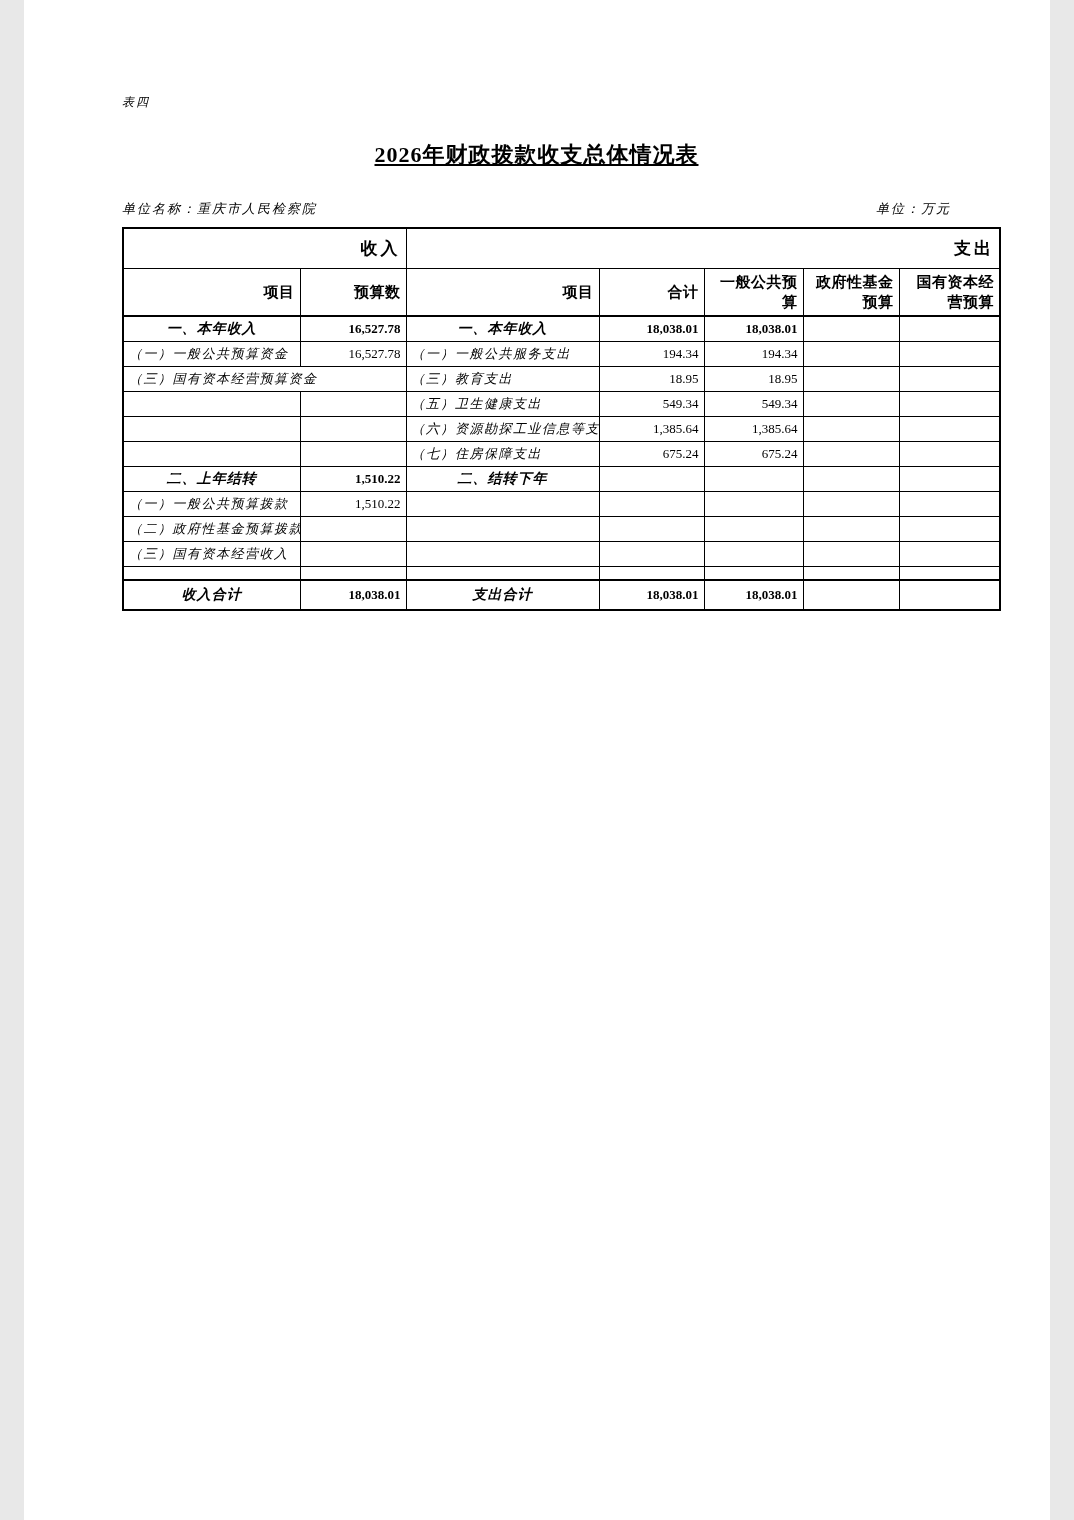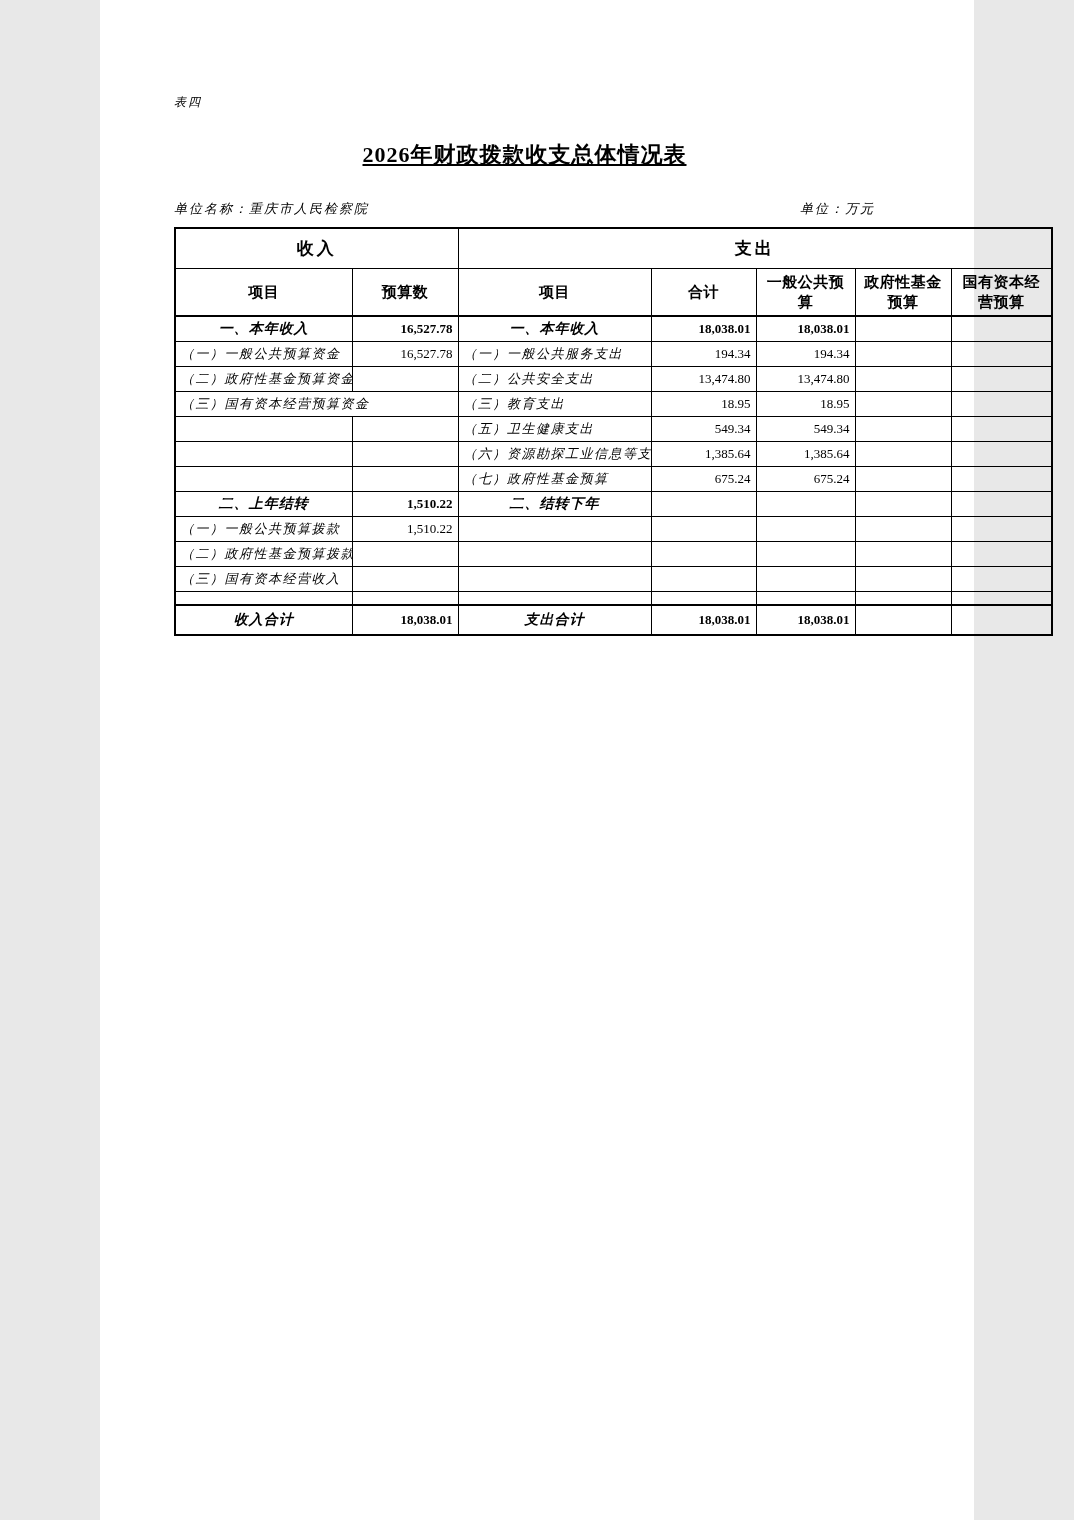--- a/index.html
+++ b/index.html
@@ -1,23 +1,23 @@
 <!DOCTYPE html>
 <html><head>
 <meta charset="utf-8">
 <style>
   html, body { margin: 0; padding: 0; background: #e8e8e8; }
   .page {
     position: relative;
-    width: 874px;
+    width: 1026px;
     height: 1520px;
     margin: 0 auto;
     background: #ffffff;
     box-sizing: border-box;
-    padding: 95px 99px 0 74px;
+    padding: 95px 99px 0 98px;
     font-family: "Liberation Serif", "DejaVu Serif", serif;
     color: #000;
   }
   .tag {
     font-size: 12px;
     line-height: 1.2;
     letter-spacing: 2px;
   }
   .kai { font-style: italic; }
   .title {
@@ -48,21 +48,21 @@
   }
   table.budget th, table.budget td {
     border: 1px solid #000;
     padding: 0 5px;
     overflow: hidden;
     vertical-align: middle;
   }
   thead th {
     font-family: "Liberation Sans", "DejaVu Sans", sans-serif;
     font-weight: bold;
-    text-align: center;
+    text-align: right;
     padding: 0 4px;
   }
   thead tr.h1 { height: 40px; }
   thead tr.h1 th { font-size: 17px; letter-spacing: 3px; }
   thead tr.h2 { height: 48px; }
   thead tr.h2 th { font-size: 15px; letter-spacing: 0.5px; line-height: 1.3; word-break: break-all; }
   thead tr.h2 th { border-bottom: 2px solid #000; }
   tbody tr { height: 25px; }
   tbody tr.short { height: 14px; }
   tbody tr.totals { height: 30px; }
@@ -125,29 +125,20 @@
         <tr>
           <td class="item kai">（一）一般公共预算资金</td>
           <td class="num">16,527.78</td>
           <td class="item kai">（一）一般公共服务支出</td>
           <td class="num">194.34</td>
           <td class="num">194.34</td>
           <td class="num"></td>
           <td class="num"></td>
         </tr>
         <tr>
-          <td class="item kai">（二）政府性基金预算资金</td>
-          <td class="num"></td>
-          <td class="item kai">（二）公共安全支出</td>
-          <td class="num">13,474.80</td>
-          <td class="num">13,474.80</td>
-          <td class="num"></td>
-          <td class="num"></td>
-        </tr>
-        <tr>
           <td class="item kai" colspan="2">（三）国有资本经营预算资金</td>
           <td class="item kai">（三）教育支出</td>
           <td class="num">18.95</td>
           <td class="num">18.95</td>
           <td class="num"></td>
           <td class="num"></td>
         </tr>
         <tr>
           <td class="item kai"></td>
           <td class="num"></td>
@@ -162,21 +153,21 @@
           <td class="num"></td>
           <td class="item kai">（六）资源勘探工业信息等支出</td>
           <td class="num">1,385.64</td>
           <td class="num">1,385.64</td>
           <td class="num"></td>
           <td class="num"></td>
         </tr>
         <tr>
           <td class="item kai"></td>
           <td class="num"></td>
-          <td class="item kai">（七）政府性基金预算</td>
+          <td class="item kai">（七）住房保障支出</td>
           <td class="num">675.24</td>
           <td class="num">675.24</td>
           <td class="num"></td>
           <td class="num"></td>
         </tr>
         <tr class="bold">
           <td class="item kai">二、上年结转</td>
           <td class="num">1,510.22</td>
           <td class="item kai">二、结转下年</td>
           <td class="num"></td>

